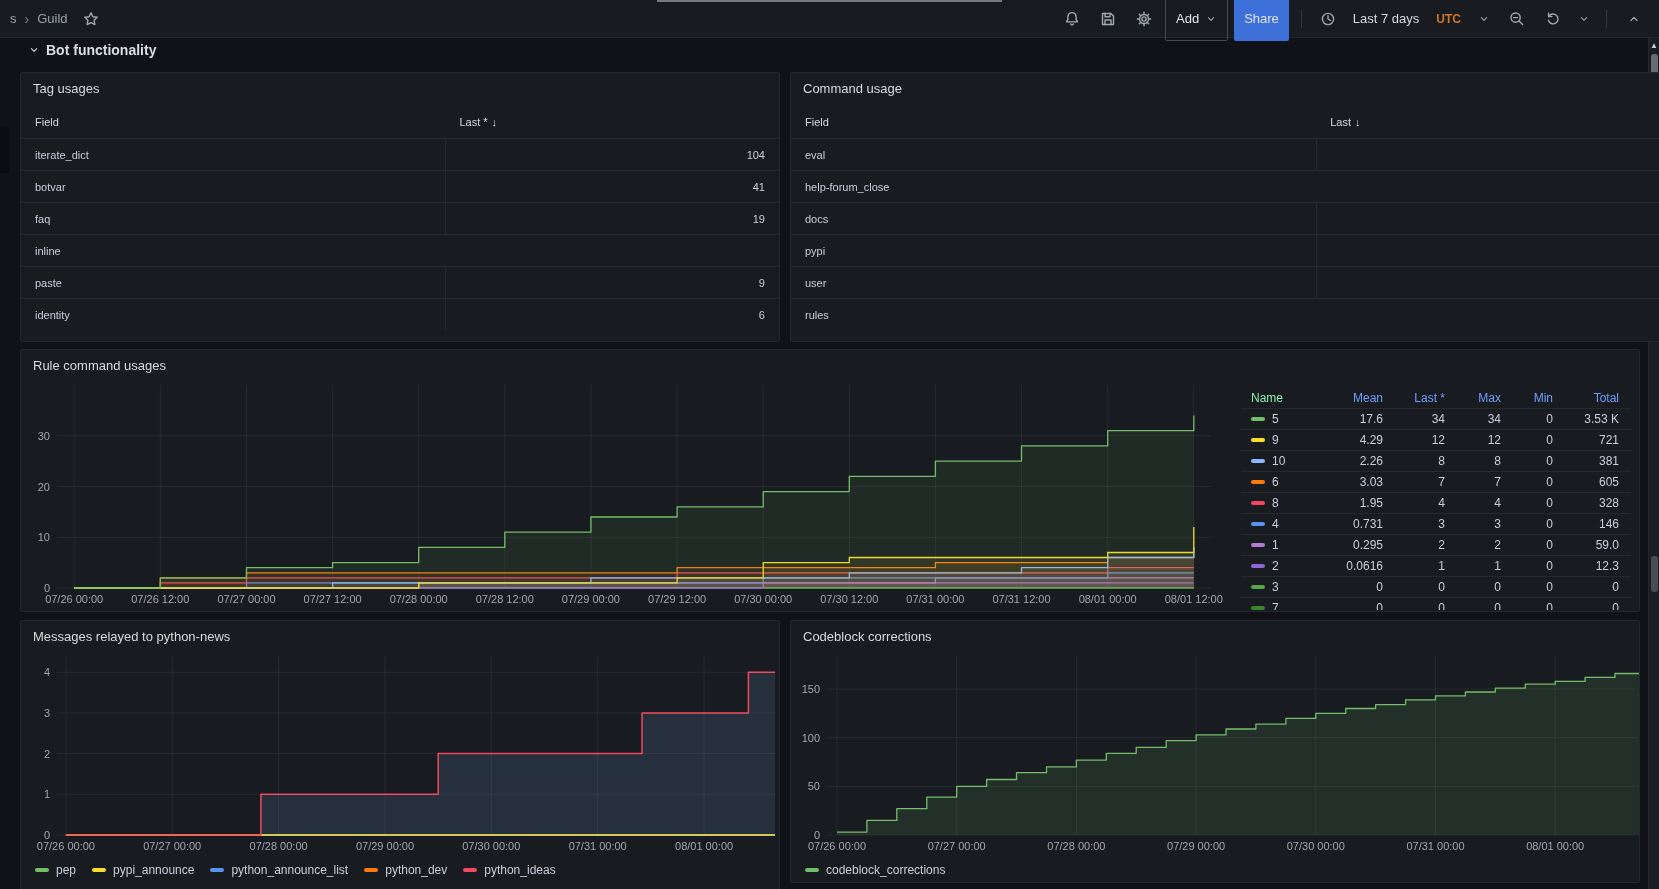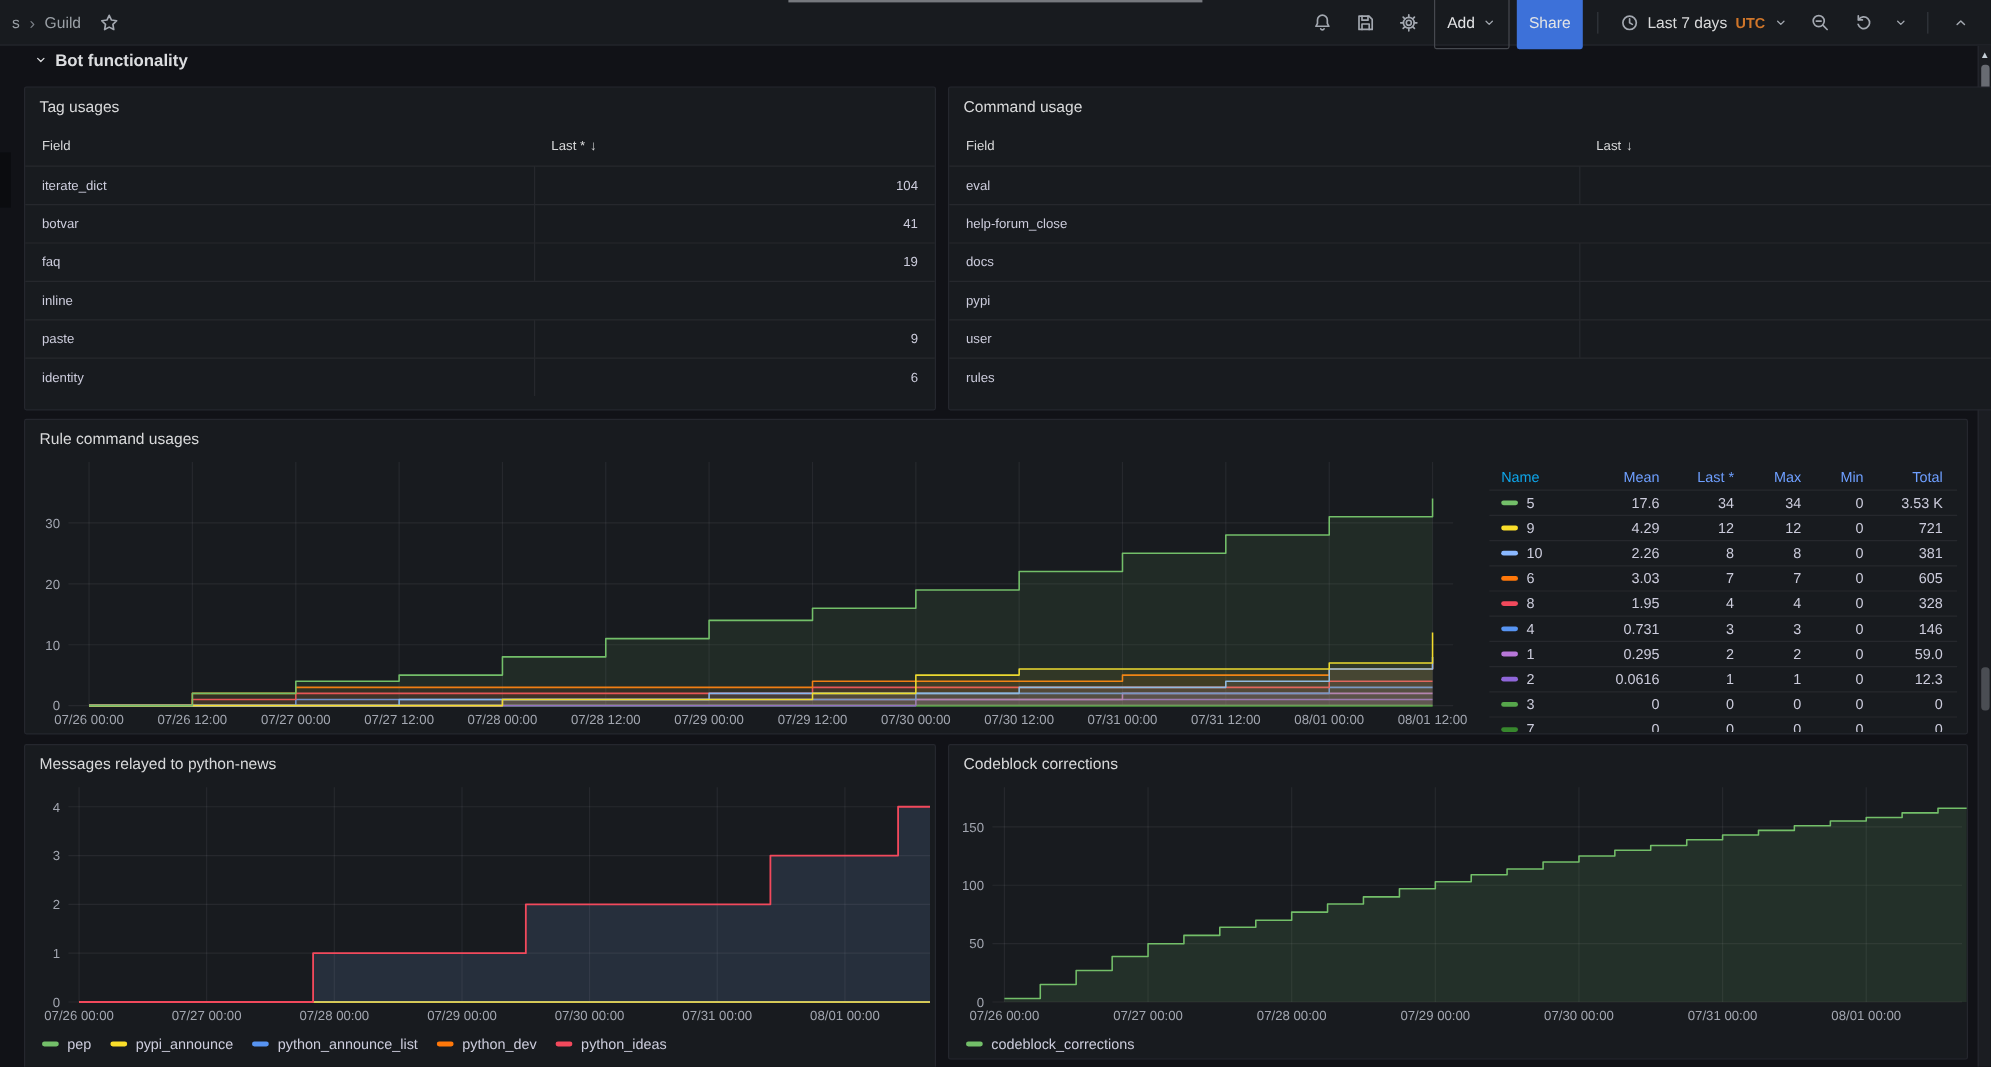--- a/index.html
+++ b/index.html
@@ -23,21 +23,21 @@
   .crumb-sep { color:#7b8087; font-size:14px; }
   .iconbtn { width:30px; height:28px; display:flex; align-items:center; justify-content:center; border-radius:2px; cursor:pointer; }
   .right-group { margin-left:auto; display:flex; align-items:center; gap:6px; }
   .btn {
     height:44px; display:flex; align-items:center; gap:6px; padding:0 10px;
     border-radius:2px; font-size:13px; color:#e3e4e6; cursor:pointer;
   }
   .btn-outline { border:1px solid #46494f; background:transparent; }
   .btn-primary { border:none; font-weight:500; }
   .vdiv { width:1px; height:18px; background:#34373d; margin:0 6px; }
-  .timepicker { display:flex; align-items:center; gap:7px; color:#d8d9da; cursor:pointer; padding:0 6px; height:26px; }
+  .timepicker { display:flex; align-items:center; gap:17px; color:#d8d9da; cursor:pointer; padding:0 6px; height:26px; }
 
   
   .scrollbar { position:absolute; right:0; top:38px; bottom:0; width:11px; background:#1b1d22; border-left:1px solid #25272e; }
   .scroll-up { position:absolute; top:2px; left:0; width:10px; height:12px; color:#c7d0d9; font-size:8px; line-height:12px; text-align:center; cursor:pointer; }
   .scroll-thumb { position:absolute; top:16px; left:2px; width:7px; height:72px; background:#686b72; border-radius:3px; cursor:pointer; }
   .scroll-thumb2 { position:absolute; top:518px; left:2px; width:7px; height:36px; background:#4a4d53; border-radius:3px; }
 
   .left-notch { position:absolute; left:0; top:127px; width:9px; height:46px; background:#0b0c0f; }
 
   
@@ -333,21 +333,21 @@
           <path d="M53.2 211.0 L139.3 211.0 L139.3 211.0 L225.5 211.0 L225.5 211.0 L311.6 211.0 L311.6 205.9 L397.7 205.9 L397.7 205.9 L483.8 205.9 L483.8 205.9 L569.9 205.9 L569.9 200.8 L656.1 200.8 L656.1 200.8 L742.2 200.8 L742.2 200.8 L828.3 200.8 L828.3 195.8 L914.4 195.8 L914.4 195.8 L1000.5 195.8 L1000.5 190.7 L1086.7 190.7 L1086.7 180.5 L1172.8 180.5 L1172.8 170.4 L1172.8 211.0 L53.2 211.0 Z" fill="#8AB8FF" fill-opacity="0.08" stroke="none"></path>
           <path d="M53.2 211.0 L139.3 211.0 L139.3 211.0 L225.5 211.0 L225.5 211.0 L311.6 211.0 L311.6 205.9 L397.7 205.9 L397.7 205.9 L483.8 205.9 L483.8 205.9 L569.9 205.9 L569.9 200.8 L656.1 200.8 L656.1 200.8 L742.2 200.8 L742.2 200.8 L828.3 200.8 L828.3 195.8 L914.4 195.8 L914.4 195.8 L1000.5 195.8 L1000.5 190.7 L1086.7 190.7 L1086.7 180.5 L1172.8 180.5 L1172.8 170.4" fill="none" stroke="#8AB8FF" stroke-width="1.3" stroke-linejoin="round"></path>
           <path d="M53.2 211.0 L139.3 211.0 L139.3 211.0 L225.5 211.0 L225.5 211.0 L311.6 211.0 L311.6 211.0 L397.7 211.0 L397.7 205.9 L483.8 205.9 L483.8 205.9 L569.9 205.9 L569.9 205.9 L656.1 205.9 L656.1 200.8 L742.2 200.8 L742.2 185.6 L828.3 185.6 L828.3 180.5 L914.4 180.5 L914.4 180.5 L1000.5 180.5 L1000.5 180.5 L1086.7 180.5 L1086.7 175.5 L1172.8 175.5 L1172.8 150.1 L1172.8 211.0 L53.2 211.0 Z" fill="#FADE2A" fill-opacity="0.08" stroke="none"></path>
           <path d="M53.2 211.0 L139.3 211.0 L139.3 211.0 L225.5 211.0 L225.5 211.0 L311.6 211.0 L311.6 211.0 L397.7 211.0 L397.7 205.9 L483.8 205.9 L483.8 205.9 L569.9 205.9 L569.9 205.9 L656.1 205.9 L656.1 200.8 L742.2 200.8 L742.2 185.6 L828.3 185.6 L828.3 180.5 L914.4 180.5 L914.4 180.5 L1000.5 180.5 L1000.5 180.5 L1086.7 180.5 L1086.7 175.5 L1172.8 175.5 L1172.8 150.1" fill="none" stroke="#FADE2A" stroke-width="1.3" stroke-linejoin="round"></path>
           <path d="M53.2 211.0 L139.3 211.0 L139.3 200.8 L225.5 200.8 L225.5 190.7 L311.6 190.7 L311.6 185.6 L397.7 185.6 L397.7 170.4 L483.8 170.4 L483.8 155.2 L569.9 155.2 L569.9 140.0 L656.1 140.0 L656.1 129.8 L742.2 129.8 L742.2 114.6 L828.3 114.6 L828.3 99.3 L914.4 99.3 L914.4 84.1 L1000.5 84.1 L1000.5 68.9 L1086.7 68.9 L1086.7 53.7 L1172.8 53.7 L1172.8 38.5 L1172.8 211.0 L53.2 211.0 Z" fill="#73BF69" fill-opacity="0.1" stroke="none"></path>
           <path d="M53.2 211.0 L139.3 211.0 L139.3 200.8 L225.5 200.8 L225.5 190.7 L311.6 190.7 L311.6 185.6 L397.7 185.6 L397.7 170.4 L483.8 170.4 L483.8 155.2 L569.9 155.2 L569.9 140.0 L656.1 140.0 L656.1 129.8 L742.2 129.8 L742.2 114.6 L828.3 114.6 L828.3 99.3 L914.4 99.3 L914.4 84.1 L1000.5 84.1 L1000.5 68.9 L1086.7 68.9 L1086.7 53.7 L1172.8 53.7 L1172.8 38.5" fill="none" stroke="#73BF69" stroke-width="1.3" stroke-linejoin="round"></path>
         </svg>
       </div>
     <div class="legend-table">
       <div class="lg-row lg-head">
-        <div class="lg-cell name" style="color:#0ea5e9">Name</div>
+        <div class="lg-cell name" style="color:#86efac">Name</div>
         <div class="lg-cell">Mean</div>
         <div class="lg-cell">Last *</div>
         <div class="lg-cell">Max</div>
         <div class="lg-cell">Min</div>
         <div class="lg-cell">Total</div>
       </div>
       <div class="lg-rows">
 
           <div class="lg-row">
             <div class="lg-cell name">

